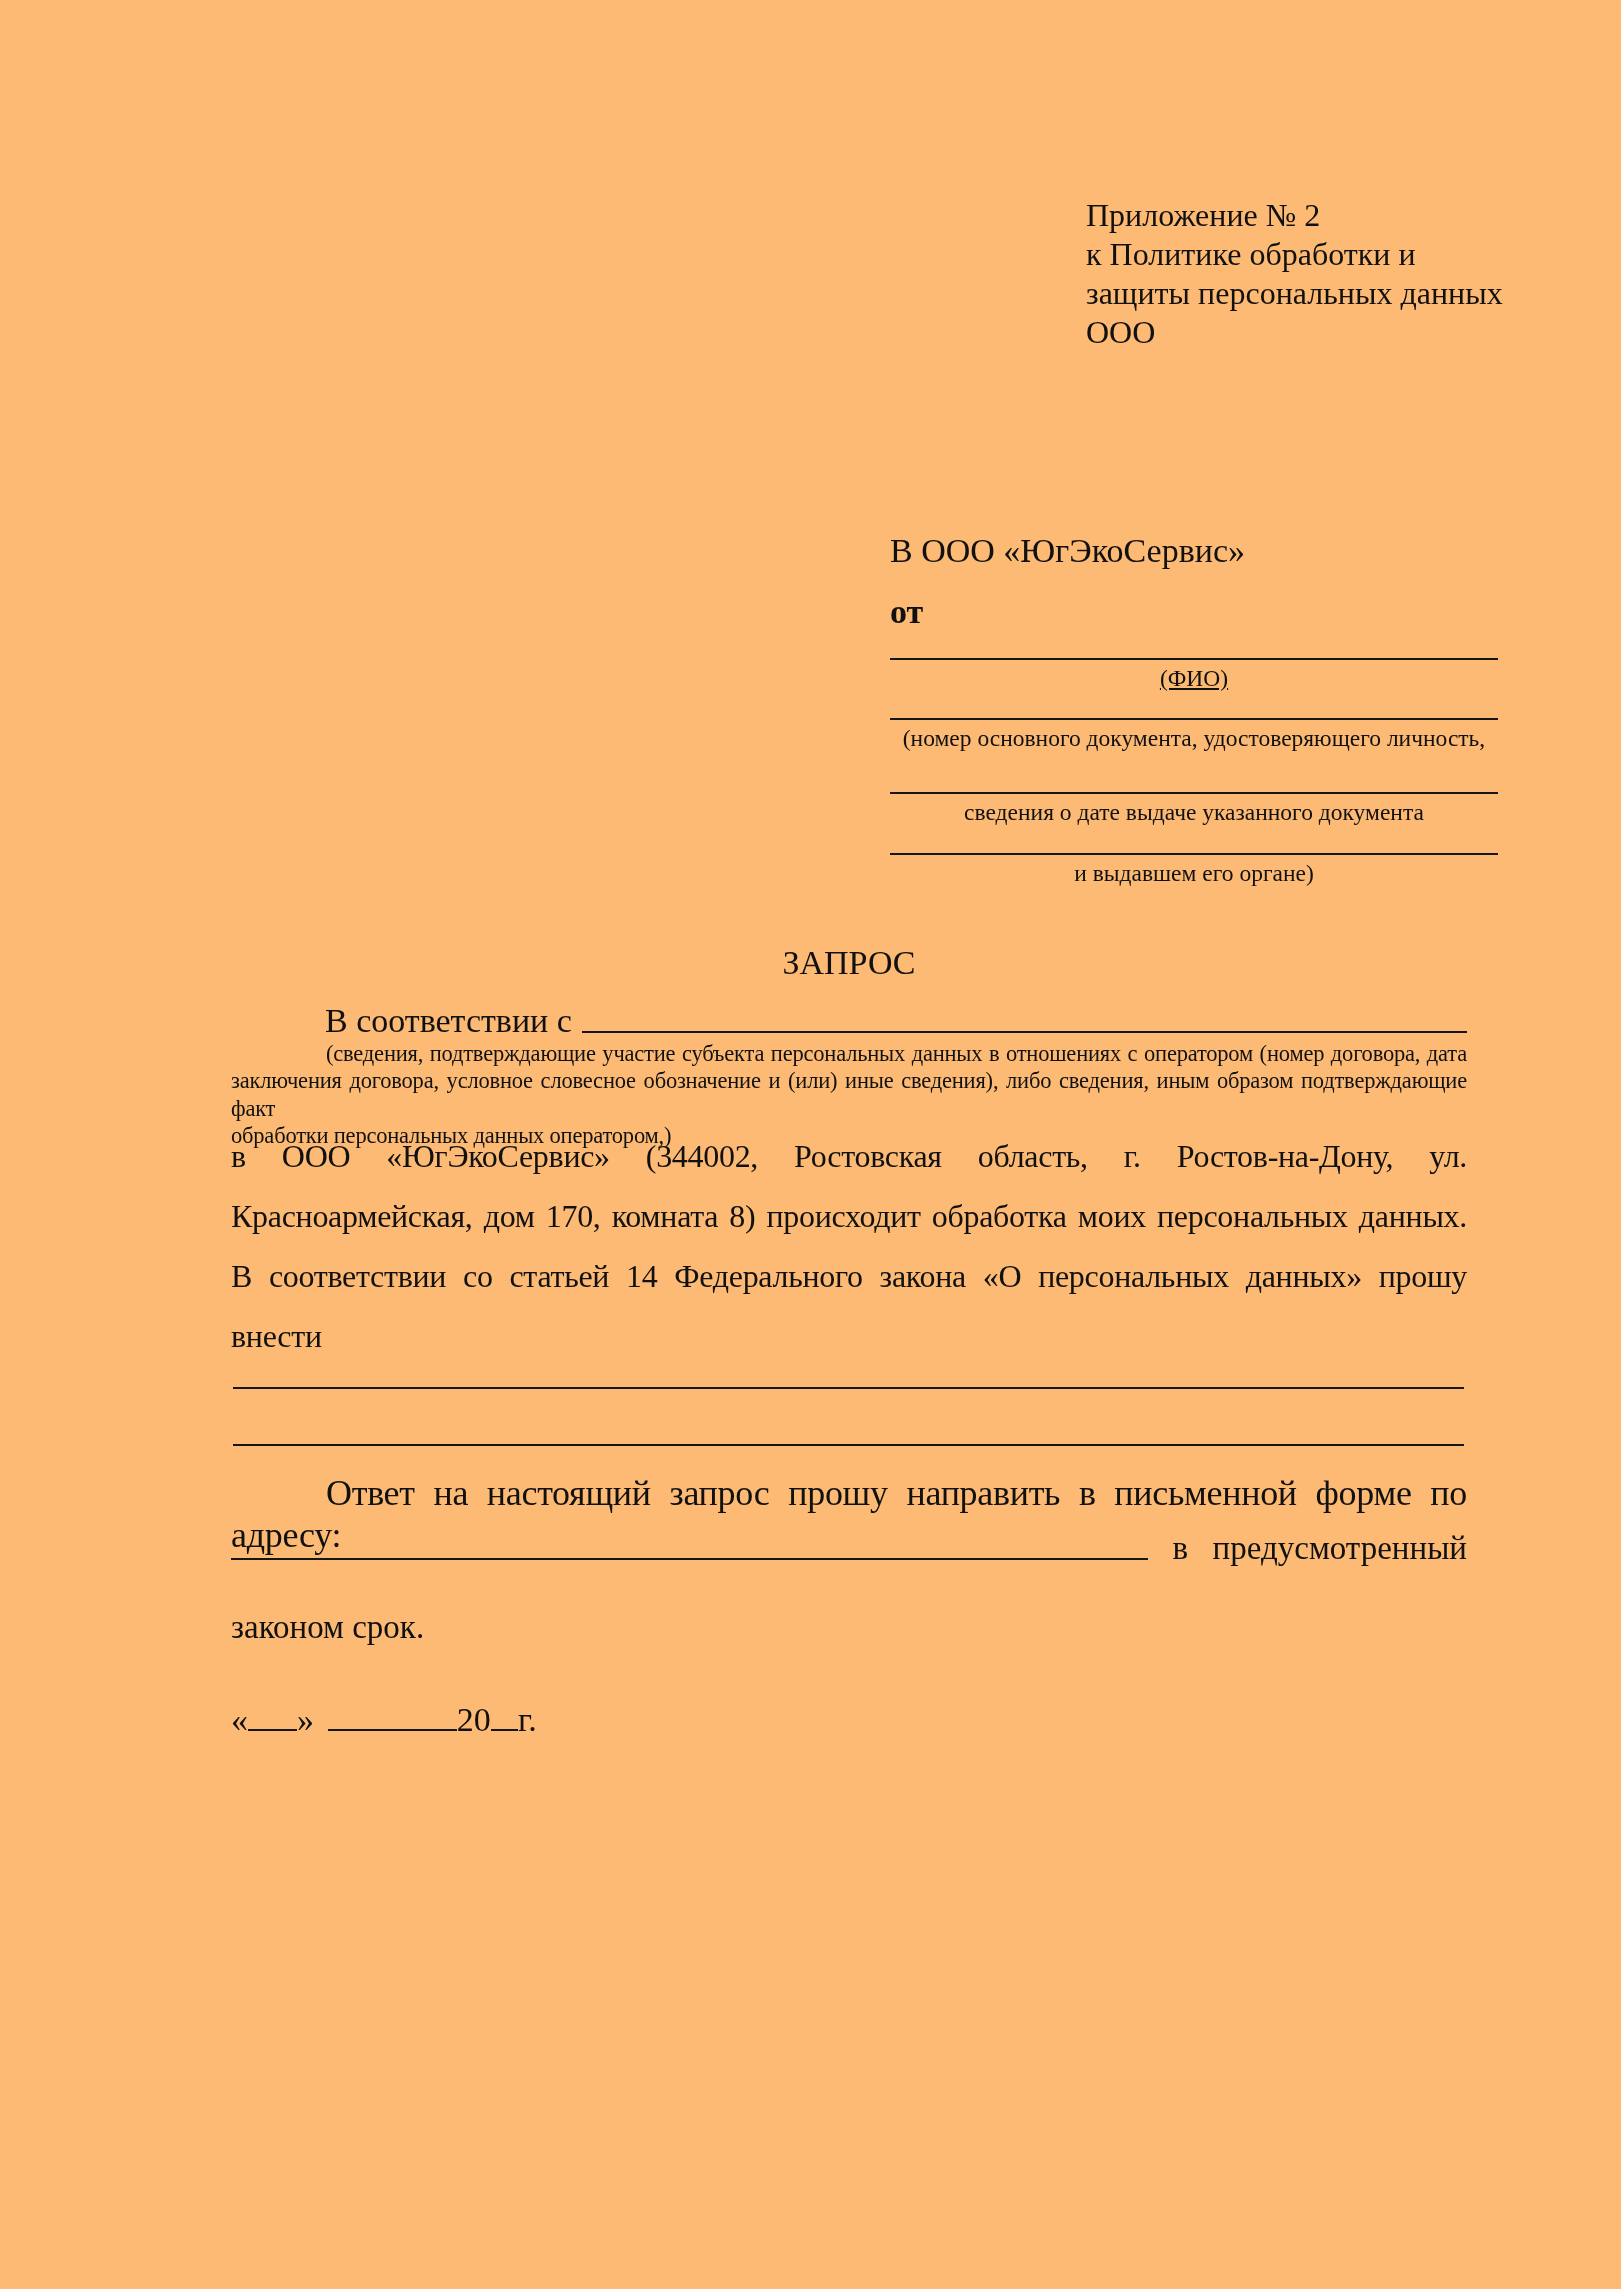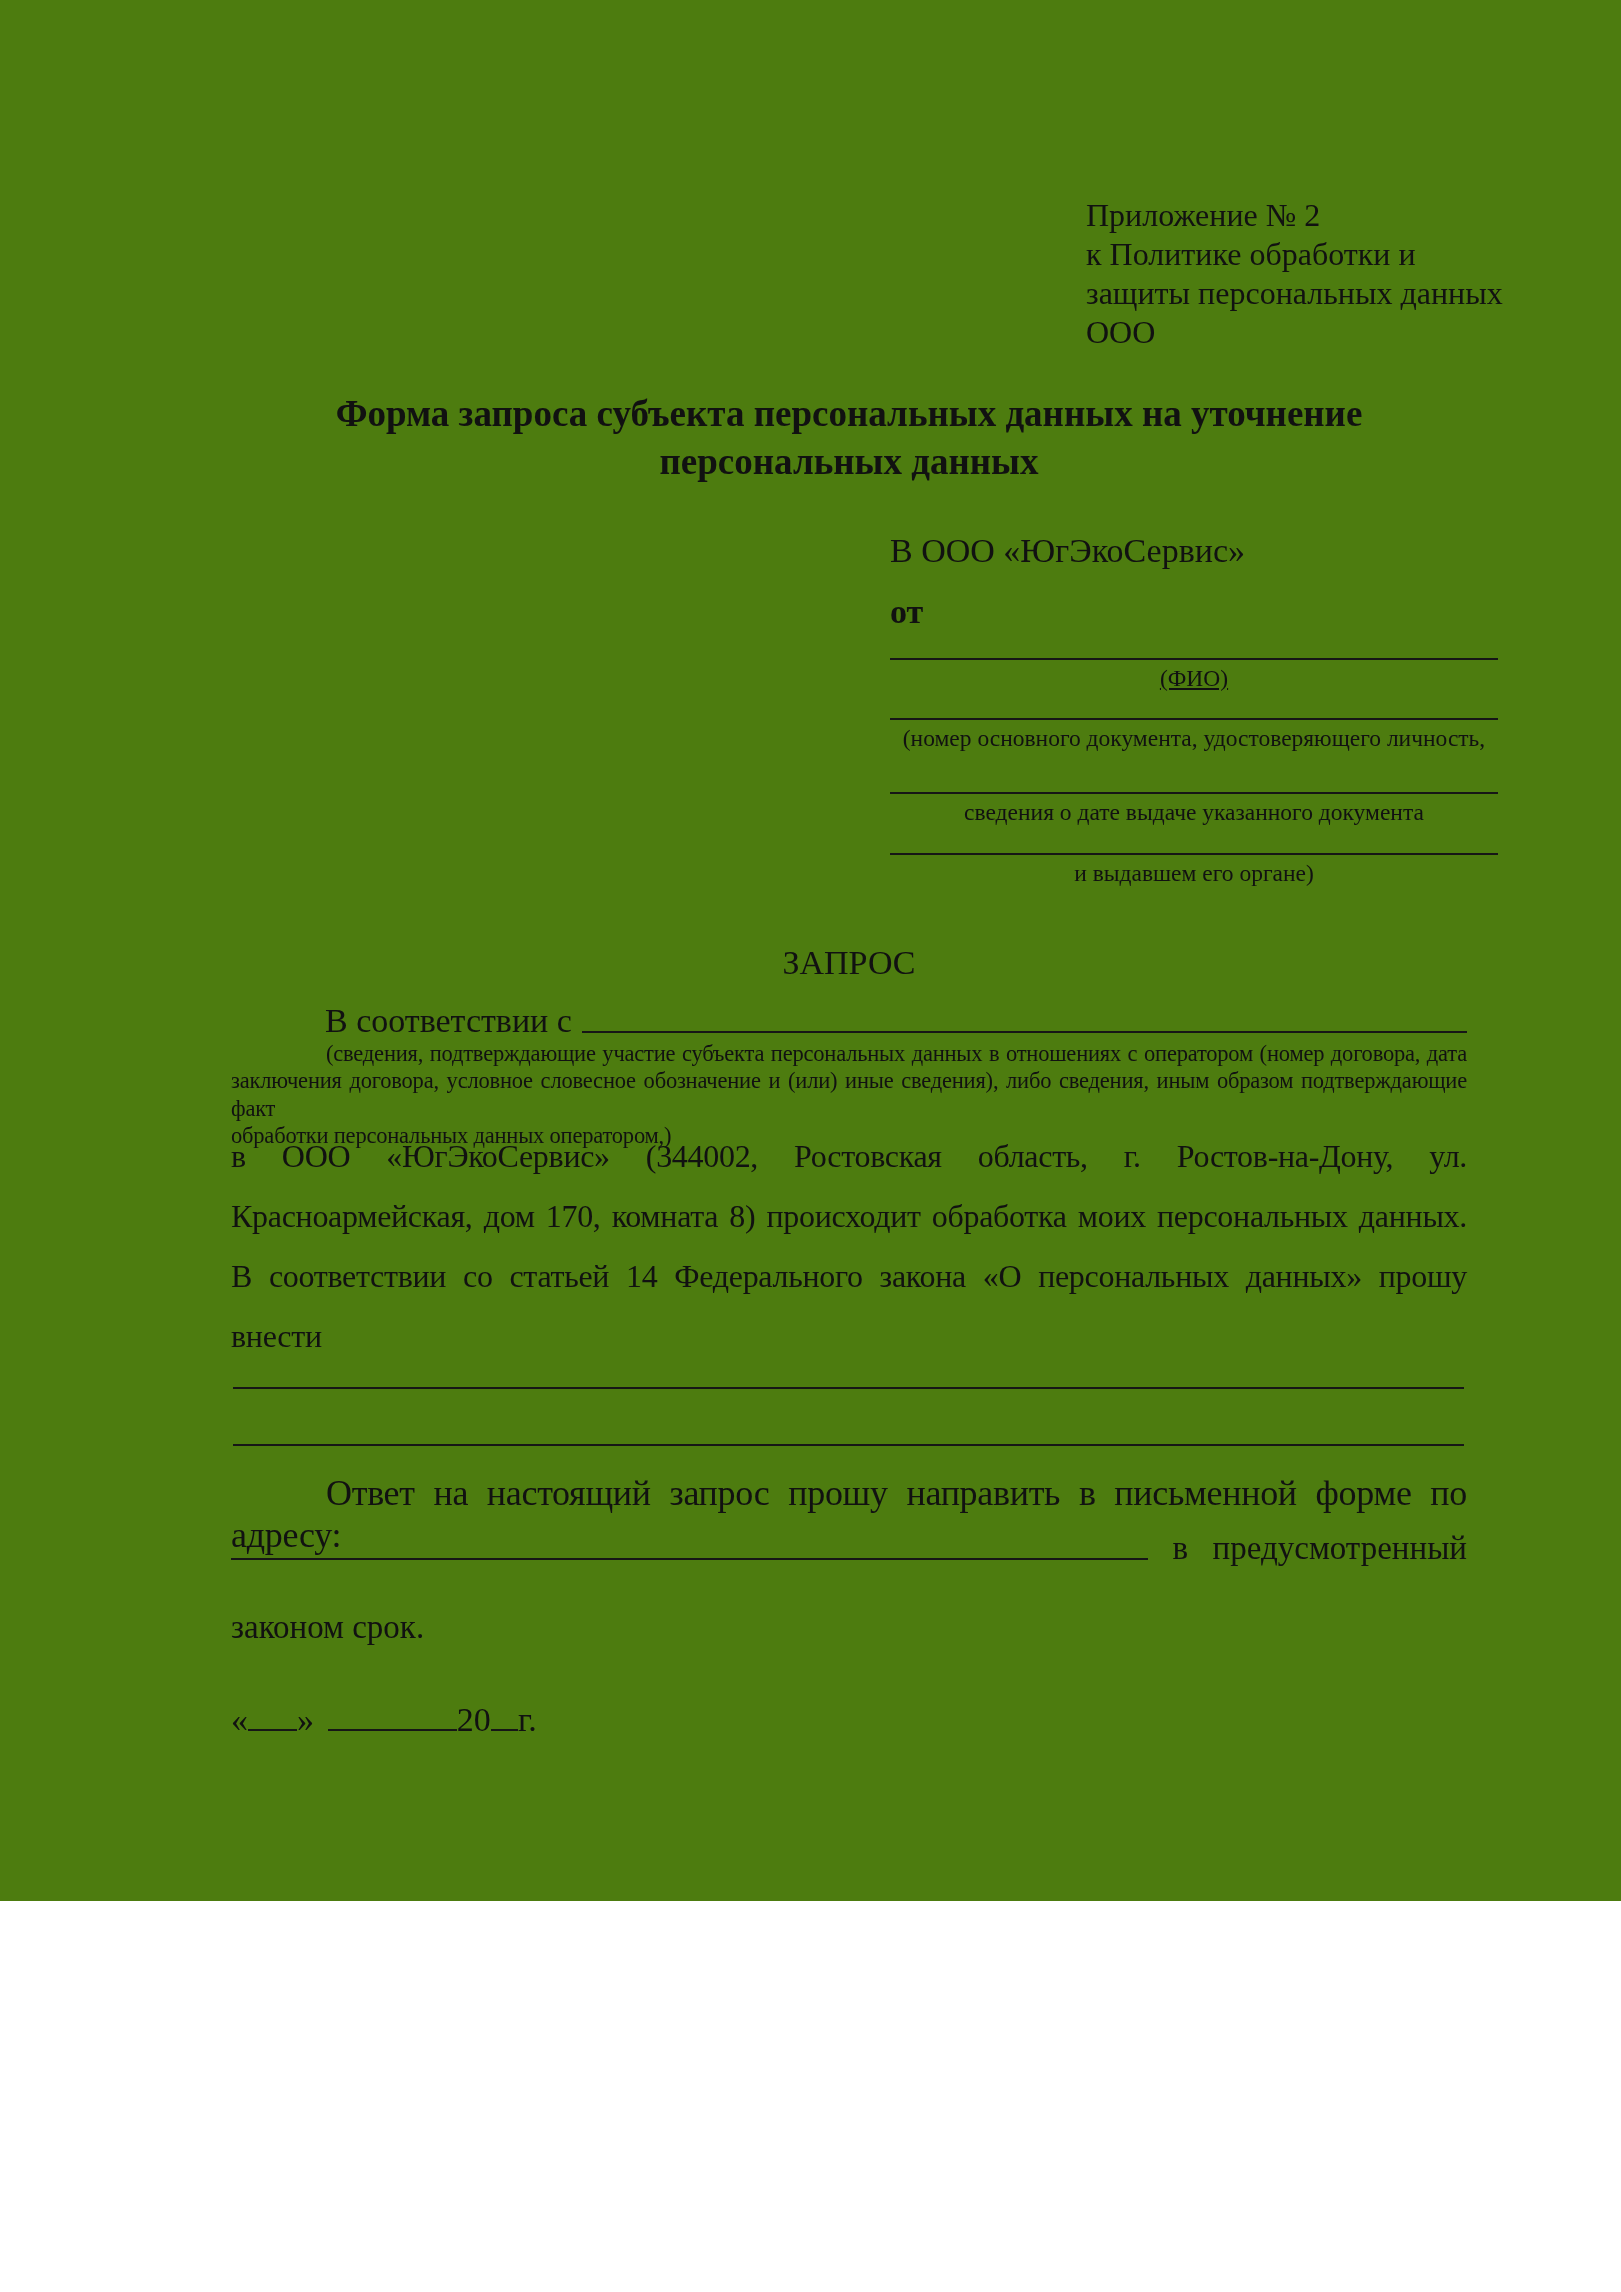--- a/index.html
+++ b/index.html
@@ -1,20 +1,20 @@
 <!DOCTYPE html>
 <html><head>
 <meta charset="utf-8">
 <style>
   * { margin:0; padding:0; box-sizing:border-box; }
   html,body { background:#ffffff; }
   .page {
     position:relative;
-    width:1621px; height:1901px;
-    background:#4d7c0f;
+    width:1621px; height:2289px;
+    background:#fdba74;
     color:#111111;
     font-family:"Liberation Serif","DejaVu Serif",serif;
     overflow:hidden;
   }
   .abs { position:absolute; }
 
   
   .annex { left:1086px; top:196px; font-size:32px; line-height:39px; white-space:nowrap; }
 
   
@@ -69,24 +69,20 @@
 
 <div class="page">
 
   <div class="abs annex">
     <div>Приложение № 2</div>
     <div>к Политике обработки и</div>
     <div>защиты персональных данных</div>
     <div>ООО</div>
   </div>
 
-  <div class="abs title">
-    <div>Форма запроса субъекта персональных данных на уточнение</div>
-    <div>персональных данных</div>
-  </div>
 
   <div class="abs org">В ООО «ЮгЭкоСервис»</div>
   <div class="abs from">от</div>
 
   <div class="abs fline" style="top:658px;"></div>
   <div class="abs fcap" style="top:665px;text-decoration:underline;">(ФИО)</div>
 
   <div class="abs fline" style="top:718px;"></div>
   <div class="abs fcap" style="top:725px;">(номер основного документа, удостоверяющего личность,</div>
 

